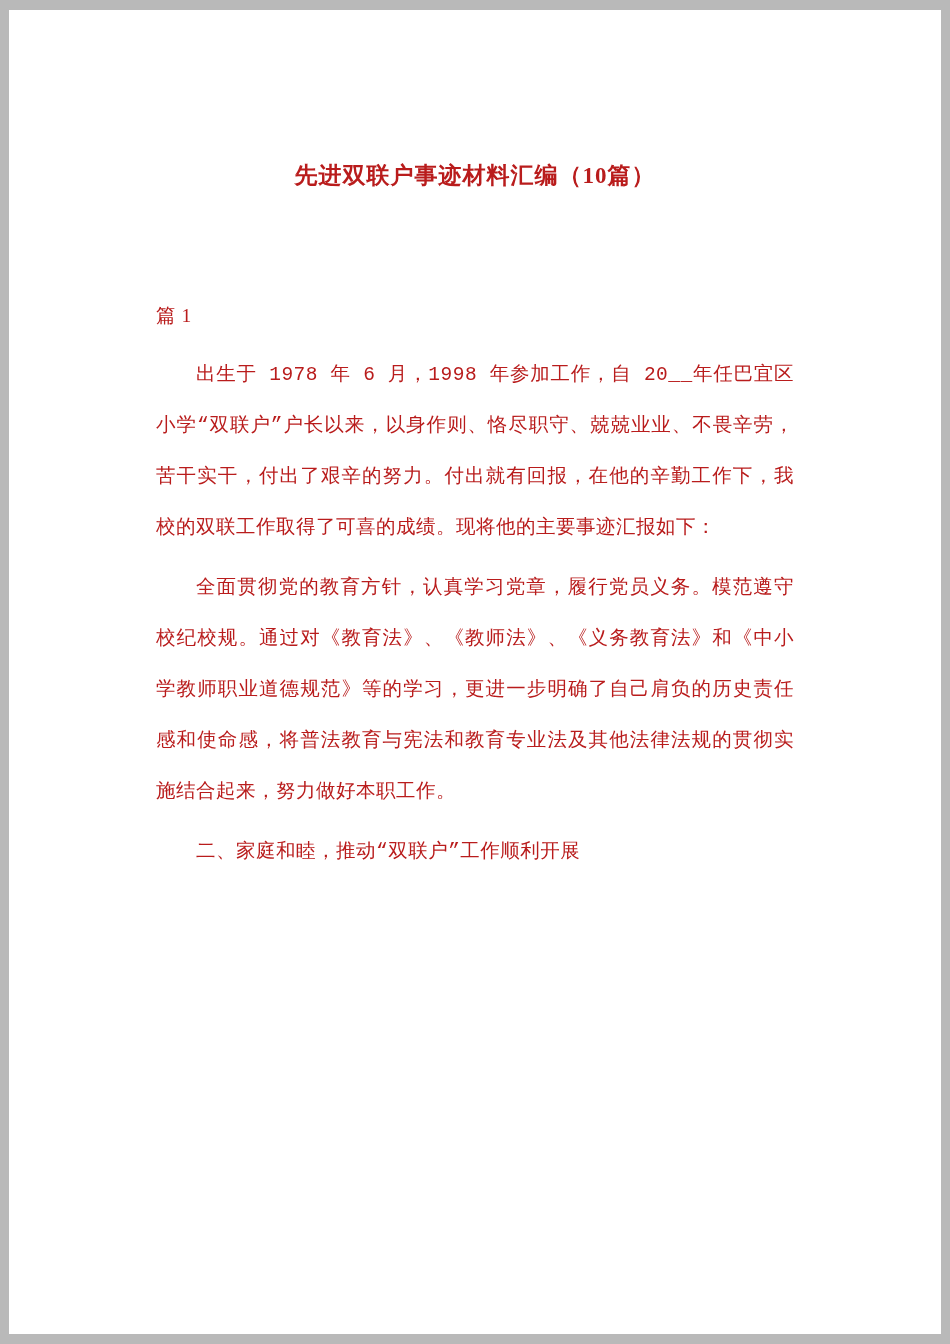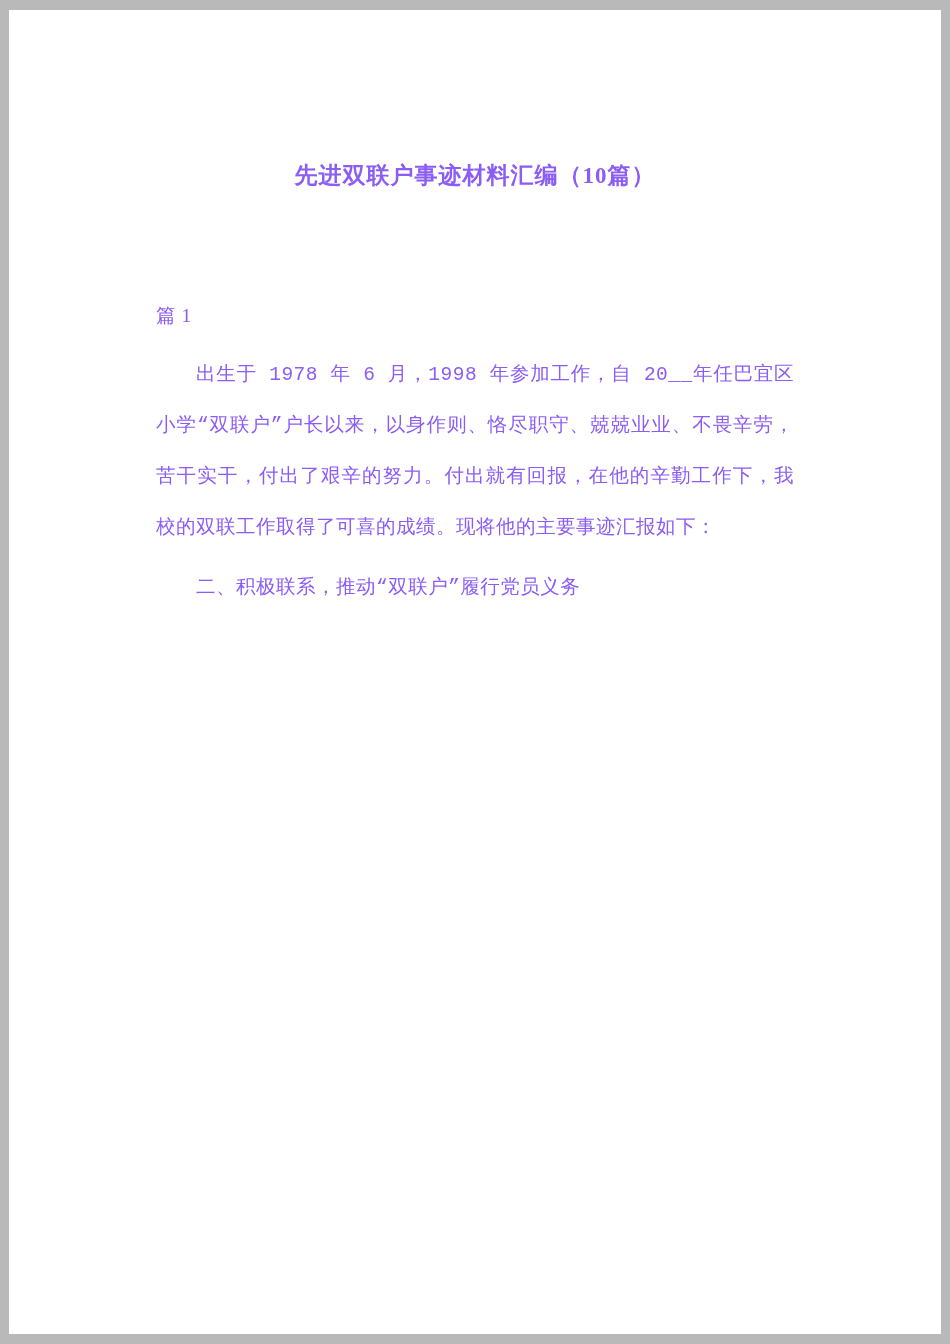--- a/index.html
+++ b/index.html
@@ -15,21 +15,21 @@
     box-sizing: border-box;
     padding: 10px 9px;
     overflow: hidden;
   }
   .page {
     background: #ffffff;
     width: 100%;
     height: 100%;
     box-sizing: border-box;
     padding: 150px 138px 60px 138px;
-    color: #8b5cf6;
+    color: #b91c1c;
   }
   .doc-title {
     text-align: center;
     font-weight: bold;
     font-size: 23px;
     letter-spacing: 1px;
     margin: 0 0 98px 0;
     line-height: 1.4;
   }
   .paragraphs p {
@@ -47,16 +47,17 @@
 </style>
 </head>
 <body>
 
 <div class="viewport">
   <div class="page">
     <h1 class="doc-title">先进双联户事迹材料汇编（10篇）</h1>
     <div class="paragraphs">
         <p class="">篇 1</p>
         <p class="indent">出生于 1978 年 6 月，1998 年参加工作，自 20__年任巴宜区小学“双联户”户长以来，以身作则、恪尽职守、兢兢业业、不畏辛劳，苦干实干，付出了艰辛的努力。付出就有回报，在他的辛勤工作下，我校的双联工作取得了可喜的成绩。现将他的主要事迹汇报如下：</p>
-        <p class="indent">二、积极联系，推动“双联户”履行党员义务</p>
+        <p class="indent">全面贯彻党的教育方针，认真学习党章，履行党员义务。模范遵守校纪校规。通过对《教育法》、《教师法》、《义务教育法》和《中小学教师职业道德规范》等的学习，更进一步明确了自己肩负的历史责任感和使命感，将普法教育与宪法和教育专业法及其他法律法规的贯彻实施结合起来，努力做好本职工作。</p>
+        <p class="indent">二、家庭和睦，推动“双联户”工作顺利开展</p>
       </div>
   </div>
 </div>
 
 </body></html>

